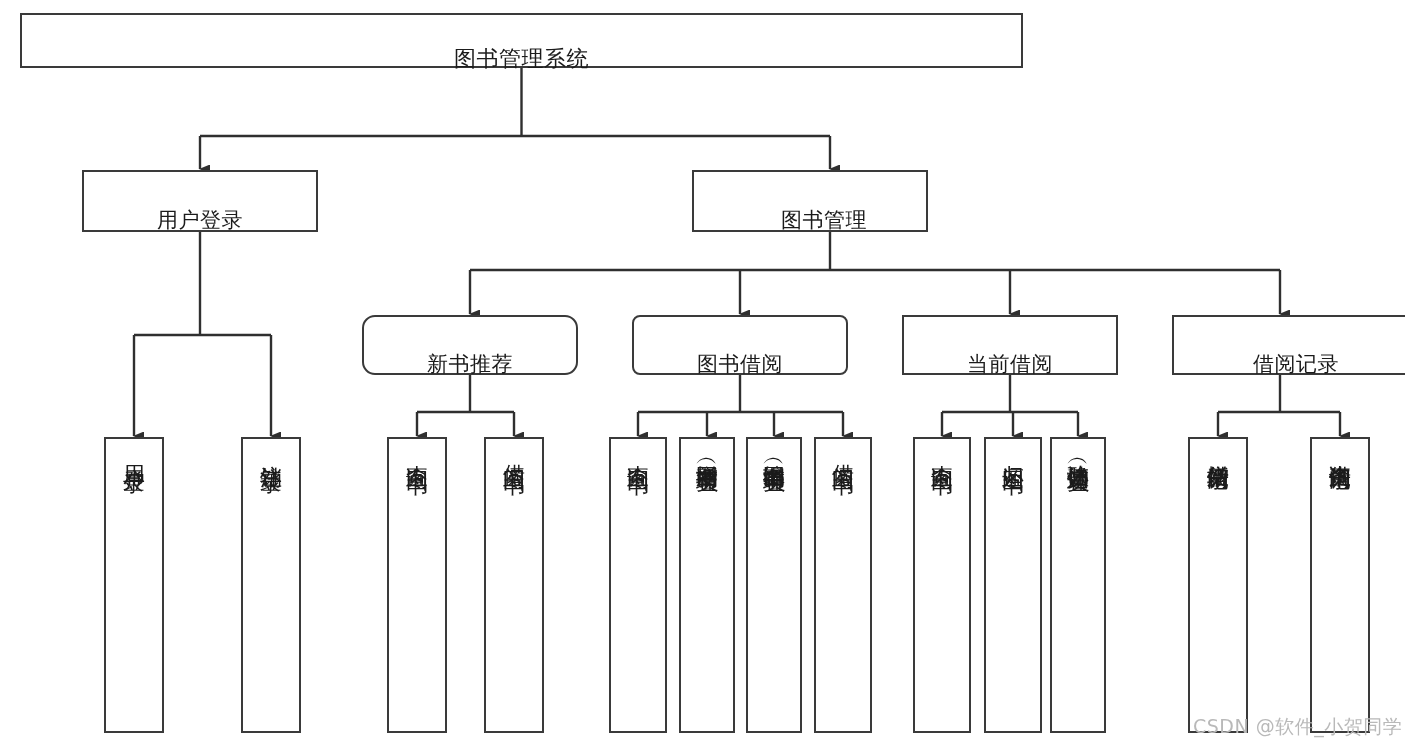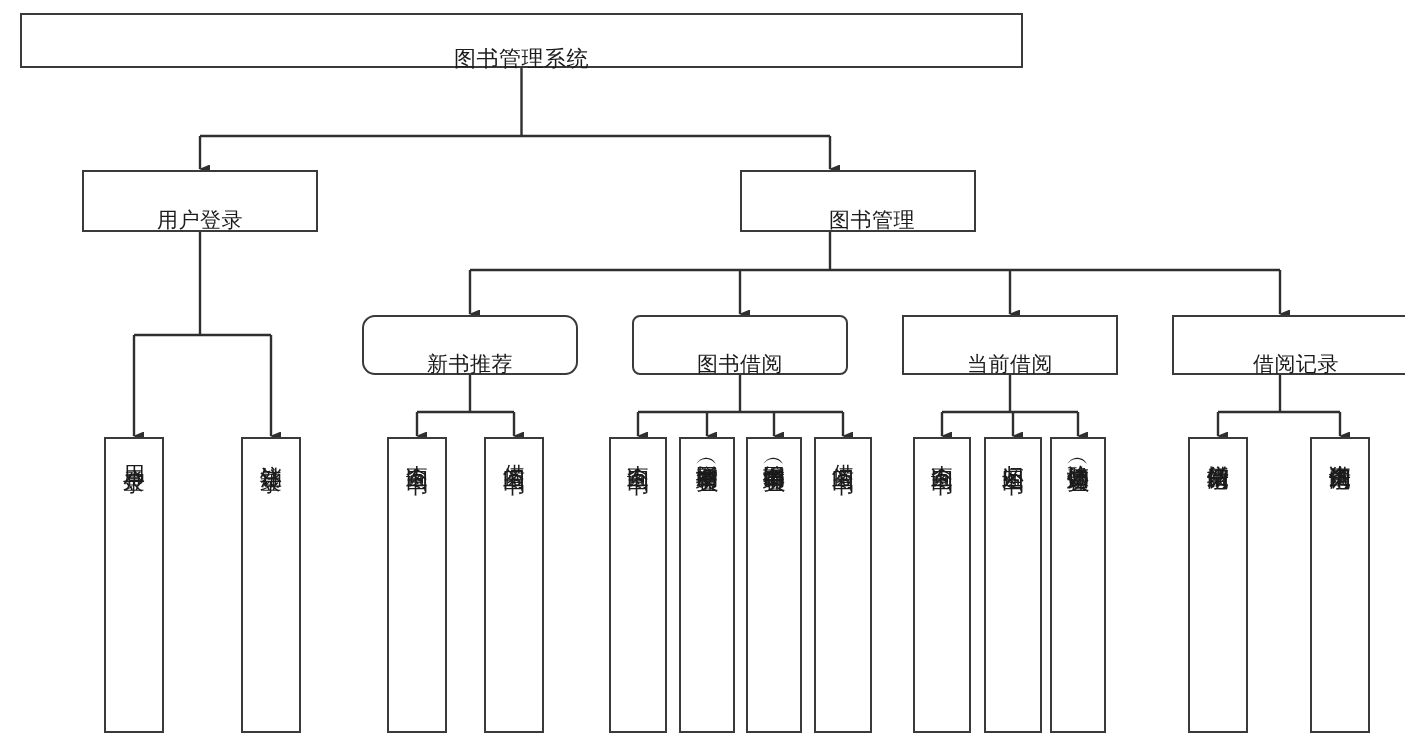--- a/index.html
+++ b/index.html
@@ -126,21 +126,21 @@
       </g>
   </svg>
 
   <div id="nodes-layer">
       <div class="node horiz root" style="left: 20px; top: 13px; width: 1003px; height: 55px;">
         <span class="label">图书管理系统</span>
       </div>
       <div class="node horiz" style="left: 82px; top: 170px; width: 236px; height: 62px;">
         <span class="label">用户登录</span>
       </div>
-      <div class="node horiz" style="left: 740px; top: 170px; width: 236px; height: 62px; padding-left: 28px;">
+      <div class="node horiz" style="left: 692px; top: 170px; width: 236px; height: 62px; padding-left: 28px;">
         <span class="label">图书管理</span>
       </div>
       <div class="node horiz" style="left: 362px; top: 315px; width: 216px; height: 60px; border-radius: 13px;">
         <span class="label">新书推荐</span>
       </div>
       <div class="node horiz" style="left: 632px; top: 315px; width: 216px; height: 60px; border-radius: 8px;">
         <span class="label">图书借阅</span>
       </div>
       <div class="node horiz" style="left: 902px; top: 315px; width: 216px; height: 60px;">
         <span class="label">当前借阅</span>
@@ -182,13 +182,14 @@
         <span class="label">确认归还（管理员）</span>
       </div>
       <div class="node vert tall" style="left: 1188px; top: 437px; width: 60px; height: 296px;">
         <span class="label">新增借阅记录</span>
       </div>
       <div class="node vert tall" style="left: 1310px; top: 437px; width: 60px; height: 296px;">
         <span class="label">查询借阅记录</span>
       </div>
     </div>
 
+  <div id="watermark">CSDN @软件_小贺同学</div>
 </div>
 
 </body></html>

